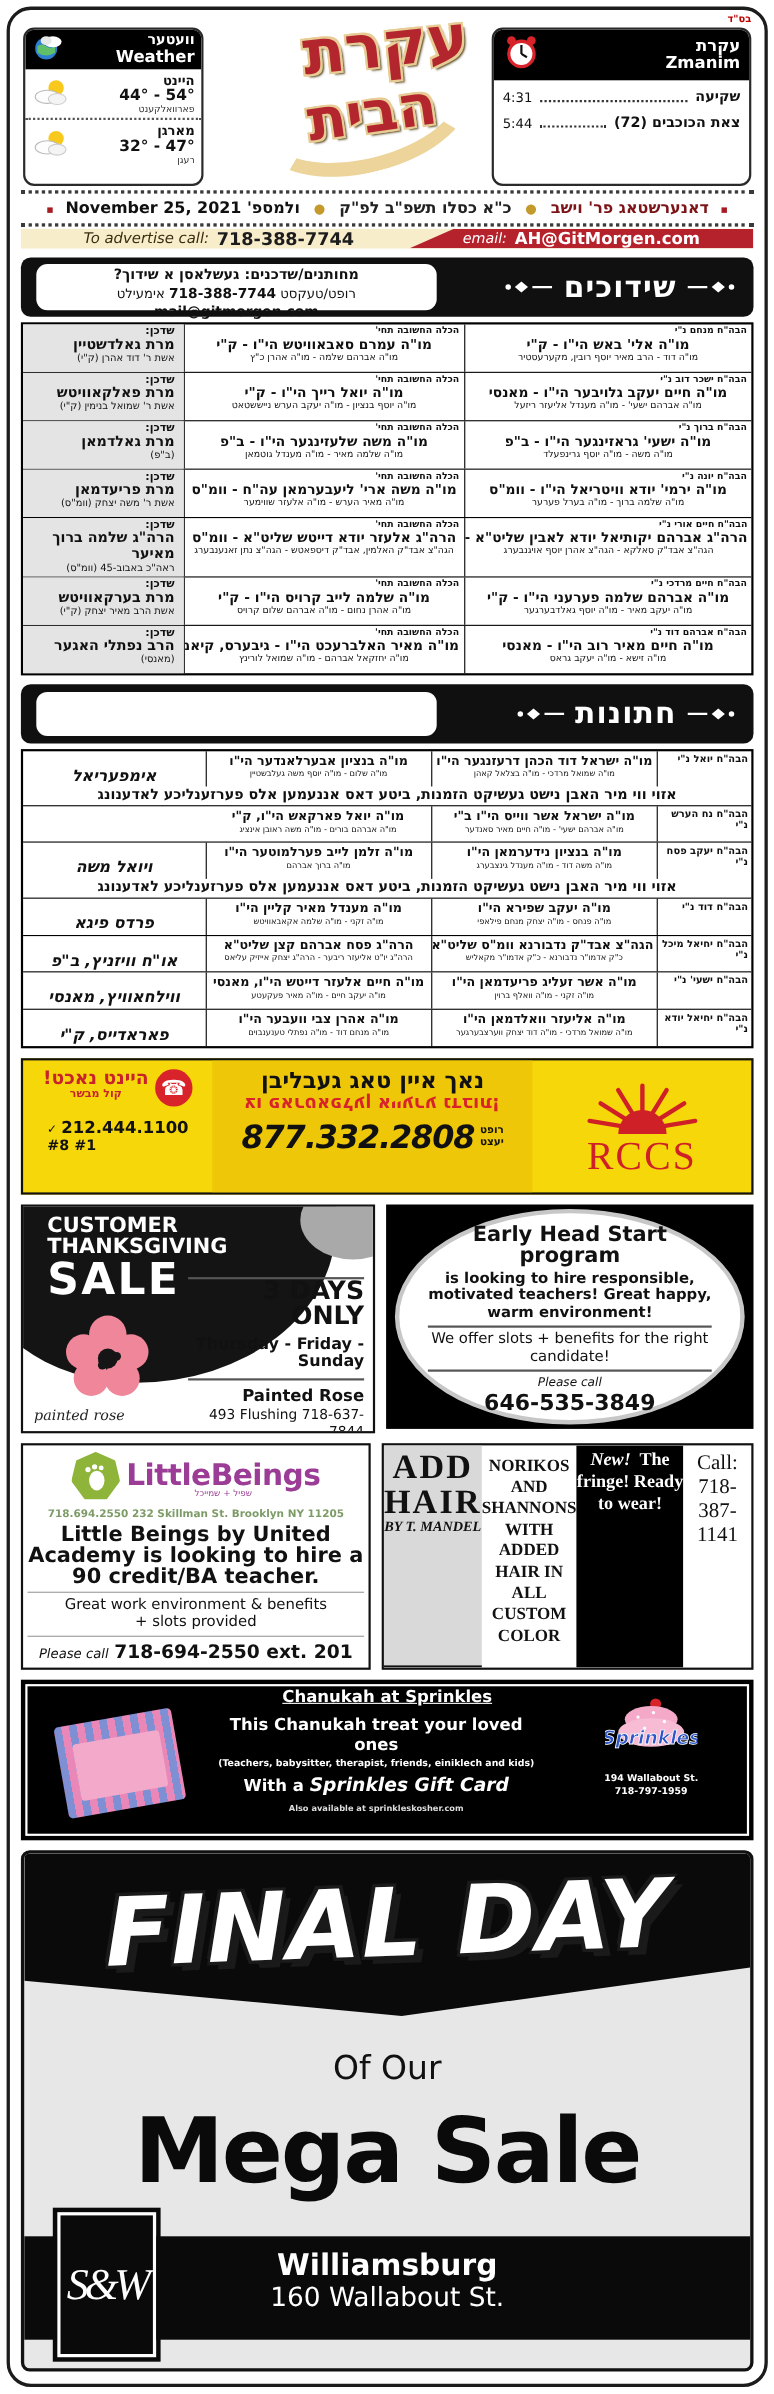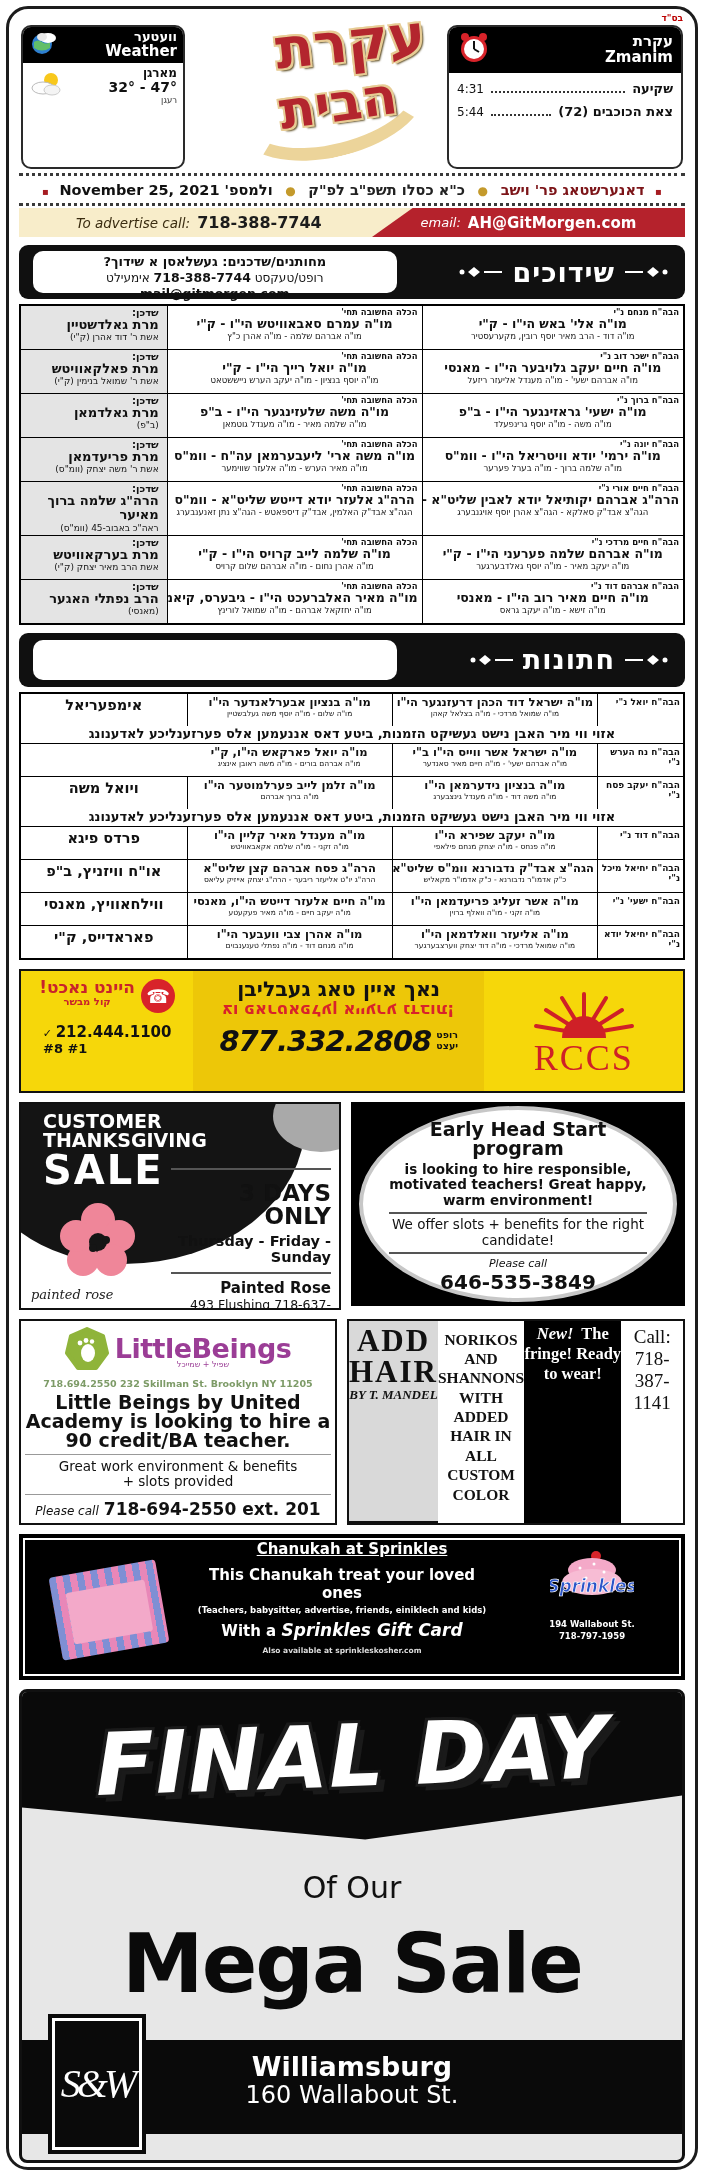--- a/index.html
+++ b/index.html
@@ -34,21 +34,21 @@
   .zlabel{font-size:13px;font-weight:bold;white-space:nowrap;}
   .zdots{flex:1;border-bottom:2px dotted #333;margin:0 3px 3px;}
   .zval{font-size:12px;}
   
   .dateline{border-top:3px dotted #3a3a3a;border-bottom:3px dotted #3a3a3a;margin-top:4px;padding:6px 0 5px;direction:rtl;text-align:center;font-size:14.5px;}
   .dl-item1{font-weight:bold;color:#7c1418;}
   .dl-item2{font-weight:bold;color:#222;}
   .dl-item3{font-weight:bold;color:#111;}
   .dl-dot{color:#c49a2c;font-size:12px;margin:0 8px;}
   .dl-sq{color:#a61c22;font-size:10px;margin:0 6px;}
-  .adv{position:relative;height:29px;margin-top:2px;background:#f8edca;overflow:hidden;}
+  .adv{position:relative;height:18px;margin-top:2px;background:#f8edca;overflow:hidden;}
   .adv-left{position:absolute;left:0;top:0;bottom:0;width:54%;display:flex;align-items:center;justify-content:center;gap:7px;}
   .adv-call{font-style:italic;font-size:13.5px;color:#3a2c10;}
   .adv-phone{font-weight:bold;font-size:16px;color:#1c1c1c;}
   .adv-right{position:absolute;right:0;top:0;bottom:0;width:47%;background:#b5222c;clip-path:polygon(13% 0,100% 0,100% 100%,0 100%);color:#fff;display:flex;align-items:center;justify-content:center;gap:7px;}
   .adv-email-label{font-style:italic;font-size:13px;}
   .adv-email{font-weight:bold;font-size:15px;}
   
   .sec-head{background:#101010;border-radius:9px;margin-top:8px;height:54px;display:flex;direction:rtl;align-items:center;justify-content:space-between;padding:0 14px;}
   .sec-title-wrap{display:flex;align-items:center;gap:10px;}
   .sec-title{color:#fff;font-size:27px;font-weight:bold;letter-spacing:1px;}
@@ -75,21 +75,21 @@
   .ctable{border:2px solid #000;margin-top:5px;direction:rtl;}
   .crow+.crow{border-top:1.5px solid #000;}
   .crow-grid{display:grid;grid-template-columns:13% 31% 31% 25%;min-height:32px;}
   .ccell{padding:1px 3px;overflow:hidden;}
   .crow-grid>.ccell:not(:last-child){border-left:1.5px solid #000;}
   .ccell.chos{font-size:9px;font-weight:bold;text-align:right;padding-top:3px;}
   .ccell.side{text-align:center;}
   .cname{font-size:11.5px;font-weight:bold;white-space:nowrap;line-height:1.2;margin-top:1px;}
   .csub{font-size:7.5px;white-space:nowrap;}
   .ccell.hall{text-align:center;}
-  .hall-name{font-size:14.5px;font-weight:bold;line-height:1.15;margin-top:2px;}
+  .hall-name{font-size:14.5px;font-weight:bold;line-height:1.15;margin-top:14px;font-style:italic;}
   .hall-sub{font-size:8px;font-weight:bold;}
   .cnote{font-weight:bold;font-size:13px;text-align:center;padding:0 4px 2px;white-space:nowrap;}
   
   .rccs{margin-top:9px;border:2px solid #111;background:#f6d70a;height:120px;display:flex;direction:ltr;overflow:hidden;}
   .rccs-left{width:26%;text-align:center;padding-top:8px;position:relative;}
   .rccs-left-top{display:flex;direction:rtl;justify-content:center;gap:6px;align-items:flex-start;}
   .heint{color:#c8232b;font-weight:900;font-size:17px;line-height:1.02;}
   .kol{color:#c8232b;font-weight:bold;font-size:10px;}
   .kol-icon{width:34px;height:34px;border-radius:50%;background:#d8232a;color:#fff;font-size:19px;line-height:34px;text-align:center;flex:0 0 34px;}
   .rccs-num{font-weight:900;font-size:15px;margin-top:10px;}
@@ -105,21 +105,21 @@
   .rccs-logo-txt{font-family:"Liberation Serif",serif;font-weight:normal;color:#cf2027;font-size:36px;letter-spacing:2px;line-height:0.8;}
   
   .adrow{display:flex;gap:10px;margin-top:9px;}
   .tg-ad{flex:0 0 318px;border:2px solid #111;position:relative;height:204px;background:#fff;overflow:hidden;}
   .tg-blob{position:absolute;top:-36px;left:-46px;width:330px;height:196px;background:#141414;border-radius:0 0 55% 45%/0 0 72% 58%;}
   .tg-gray{position:absolute;top:-24px;right:-30px;width:96px;height:72px;background:#a9a9a9;border-radius:50%;}
   .tg-title{position:absolute;top:8px;left:22px;color:#fff;font-weight:900;line-height:1.02;}
   .tg-t1,.tg-t2{font-size:19px;}
   .tg-t3{font-size:40px;letter-spacing:2px;}
   .tg-right{position:absolute;right:8px;top:64px;width:160px;text-align:right;}
-  .tg-days{font-weight:900;font-size:23px;line-height:1.0;border-top:2px solid #555;padding-top:12px;}
+  .tg-days{font-weight:900;font-size:23px;line-height:1.0;border-top:2px solid #555;padding-top:0;}
   .tg-when{font-weight:bold;font-size:14.5px;line-height:1.15;margin-top:5px;border-bottom:2px solid #555;padding-bottom:6px;}
   .tg-store{font-weight:900;font-size:15px;margin-top:5px;}
   .tg-addr{font-size:12.5px;}
   .tg-flower{position:absolute;left:34px;top:96px;}
   .tg-script{position:absolute;left:10px;bottom:6px;font-family:"DejaVu Serif",serif;font-style:italic;font-size:13px;color:#222;}
   .hs-ad{flex:1;background:#000;position:relative;height:204px;overflow:hidden;}
   .hs-oval{position:absolute;inset:4px 8px;background:#fff;border:4px solid #c7c7c7;border-radius:50%;text-align:center;padding:10px 26px;box-sizing:border-box;}
   .hs-t1{font-weight:900;font-size:19px;line-height:1.0;}
   .hs-body{font-weight:bold;font-size:13.5px;line-height:1.15;margin-top:4px;border-bottom:2px solid #555;padding-bottom:4px;}
   .hs-slots{font-size:13.5px;line-height:1.15;margin-top:3px;border-bottom:2px solid #555;padding-bottom:4px;}
@@ -189,20 +189,34 @@
               <ellipse cx="13" cy="7" rx="5" ry="4" fill="#e8e8e8"></ellipse>
             </svg>
         </span>
         <span class="wtitles">
           <div class="wtitle-he">וועטער</div>
           <div class="wtitle-en">Weather</div>
         </span>
       </div>
       <div class="wrow">
         <div class="wtext">
+          <div class="wlabel">היינט</div>
+          <div class="wtemp">54° - 44°</div>
+          <div class="wdesc">פארוואלקענט</div>
+        </div>
+        <span>
+          <svg width="36" height="28" viewBox="0 0 36 28">
+              <circle cx="22" cy="10" r="7" fill="#f8c81c"></circle>
+              <ellipse cx="14" cy="18" rx="11" ry="6" fill="#fdfdfd" stroke="#bbb"></ellipse>
+              <ellipse cx="23" cy="20" rx="8" ry="5" fill="#f4f4f4" stroke="#ccc"></ellipse>
+            </svg>
+        </span>
+      </div>
+      <div class="wrow">
+        <div class="wtext">
           <div class="wlabel">מארגן</div>
           <div class="wtemp">47° - 32°</div>
           <div class="wdesc">רעגן</div>
         </div>
         <span>
           <svg width="36" height="28" viewBox="0 0 36 28">
               <circle cx="22" cy="10" r="7" fill="#f8c81c"></circle>
               <ellipse cx="14" cy="18" rx="11" ry="6" fill="#fdfdfd" stroke="#bbb"></ellipse>
               <ellipse cx="23" cy="20" rx="8" ry="5" fill="#f4f4f4" stroke="#ccc"></ellipse>
             </svg>
@@ -708,21 +722,21 @@
   </div>
 
   <div class="sp-ad">
     <div class="sp-inner"></div>
     <div class="sp-head">Chanukah at Sprinkles</div>
     <div class="sp-card">
         <div class="sp-card-inner"></div>
       </div>
     <div class="sp-center">
       <div class="sp-l1">This Chanukah treat your loved ones</div>
-      <div class="sp-l2">(Teachers, babysitter, advertise, friends, einiklech and kids)</div>
+      <div class="sp-l2">(Teachers, babysitter, therapist, friends, einiklech and kids)</div>
       <div class="sp-l3">
         <span>With a</span>
         <i>Sprinkles Gift Card</i>
       </div>
       <div class="sp-l4">Also available at sprinkleskosher.com</div>
     </div>
     <div class="sp-right">
       <span>
         <svg width="84" height="64" viewBox="0 0 84 64">
           <circle cx="46" cy="8" r="5" fill="#d8232a"></circle>

